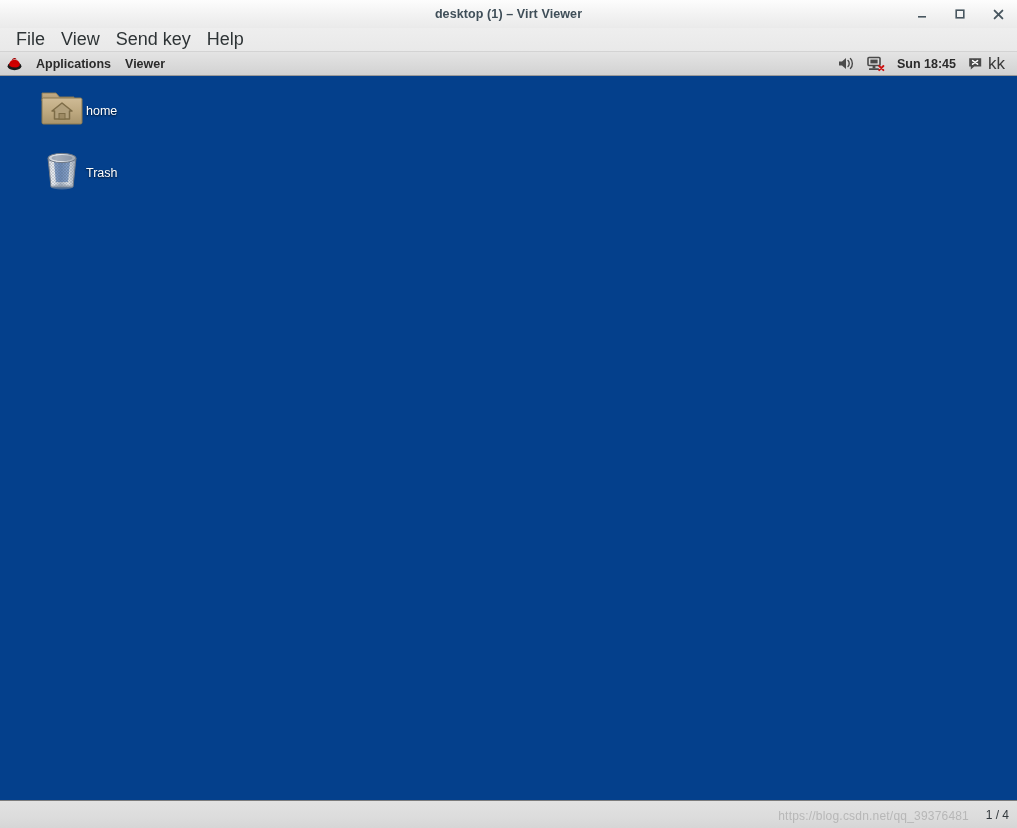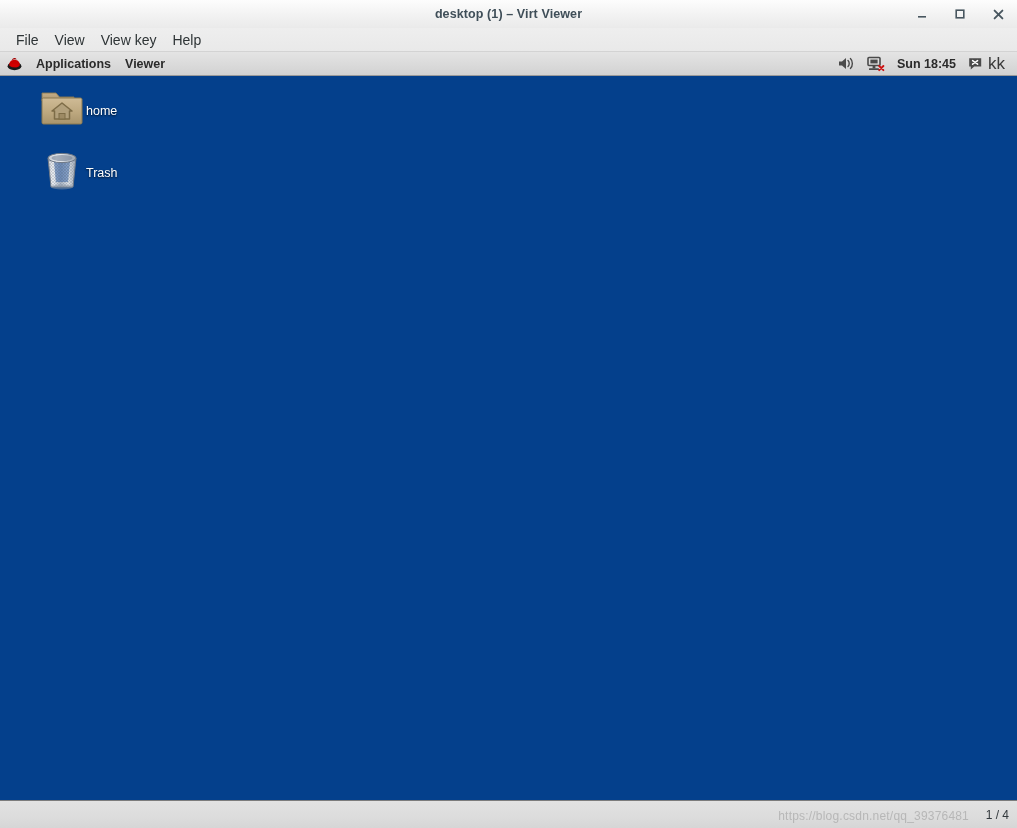--- a/index.html
+++ b/index.html
@@ -64,21 +64,21 @@
     height: 24px;
     flex: 0 0 24px;
     background: linear-gradient(to bottom, #eeeeee 0%, #e9e9e9 100%);
     display: flex;
     align-items: center;
     padding-left: 8px;
     border-bottom: 1px solid #d3d3d3;
     box-sizing: border-box;
   }
   .menu-item {
-    font-size: 14px;
+    font-size: 18px;
     color: #2e3436;
     padding: 2px 8px;
     user-select: none;
     white-space: nowrap;
   }
 
   
   .guest-screen {
     position: relative;
     flex: 1 1 auto;
@@ -224,21 +224,21 @@
         <svg width="13" height="13" viewBox="0 0 13 13">
           <path d="M2.6 2.6 L10.4 10.4 M10.4 2.6 L2.6 10.4" stroke="#48565f" stroke-width="1.9" stroke-linecap="round"></path>
         </svg>
       </div>
     </div>
   </div>
 
   <div class="menubar">
     <div class="menu-item">File</div>
     <div class="menu-item">View</div>
-    <div class="menu-item">View key</div>
+    <div class="menu-item">Send key</div>
     <div class="menu-item">Help</div>
   </div>
 
   <div class="guest-screen">
 
     <div class="gnome-panel">
       <div class="panel-left">
         <div class="panel-applet">
           <svg class="rh-logo" viewBox="0 0 32 32">
             <ellipse cx="16" cy="21" rx="13" ry="7.5" fill="#1a1a1a"></ellipse>

